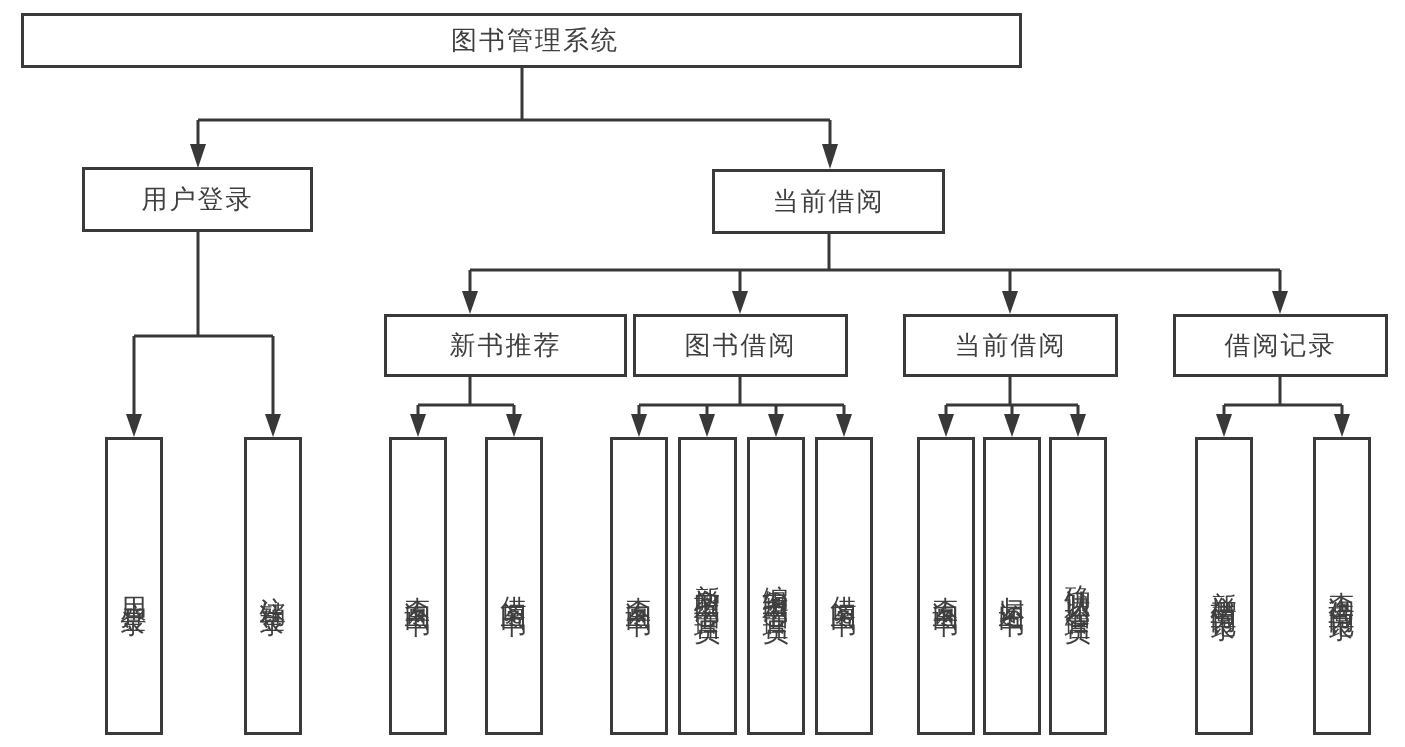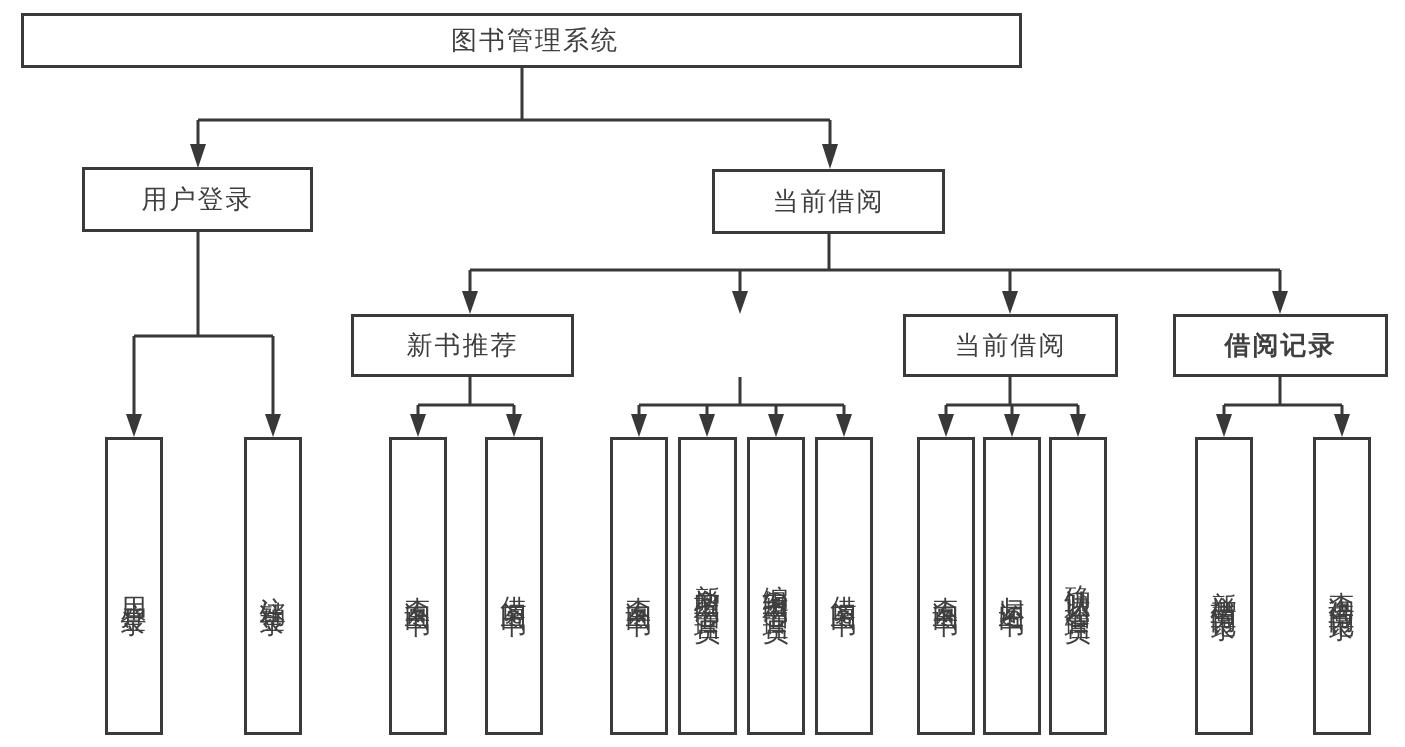--- a/index.html
+++ b/index.html
@@ -116,23 +116,24 @@
       <polygon points="1216,414 1232,414 1224,437"></polygon>
       <polygon points="1334,414 1350,414 1342,437"></polygon>
     </g>
   </svg>
 
   <div class="box hbox" style="left:21px; top:13px; width:1001px; height:55px;padding-left:27px;">图书管理系统</div>
 
   <div class="box hbox" style="left:82px; top:167px; width:231px; height:65px;">用户登录</div>
   <div class="box hbox" style="left:712px; top:169px; width:233px; height:65px;">当前借阅</div>
 
-  <div class="box hbox" style="left:351px; top:314px; width:223px; height:63px;">新书推荐</div>
+  <div class="box hbox" style="left:384px; top:314px; width:243px; height:63px;">新书推荐</div>
+  <div class="box hbox" style="left:633px; top:314px; width:215px; height:63px;">图书借阅</div>
   <div class="box hbox" style="left:903px; top:314px; width:215px; height:63px;text-align:center;">当前借阅</div>
-  <div class="box hbox" style="left:1173px; top:314px; width:215px; height:63px;font-weight:bold;">借阅记录</div>
+  <div class="box hbox" style="left:1173px; top:314px; width:215px; height:63px;">借阅记录</div>
 
   <div class="box vbox" style="left:105px; top:437px; width:58px; height:298px;">用户登录</div>
   <div class="box vbox" style="left:244px; top:437px; width:58px; height:298px;">注销登录</div>
 
   <div class="box vbox" style="left:389px; top:437px; width:58px; height:298px;">查询图书</div>
   <div class="box vbox" style="left:485px; top:437px; width:58px; height:298px;">借阅图书</div>
 
   <div class="box vbox" style="left:610px; top:437px; width:58px; height:298px;">查询图书</div>
   <div class="box vbox" style="left:678px; top:437px; width:59px; height:298px;">新增图书（管理员）</div>
   <div class="box vbox" style="left:747px; top:437px; width:58px; height:298px;">编辑图书（管理员）</div>

